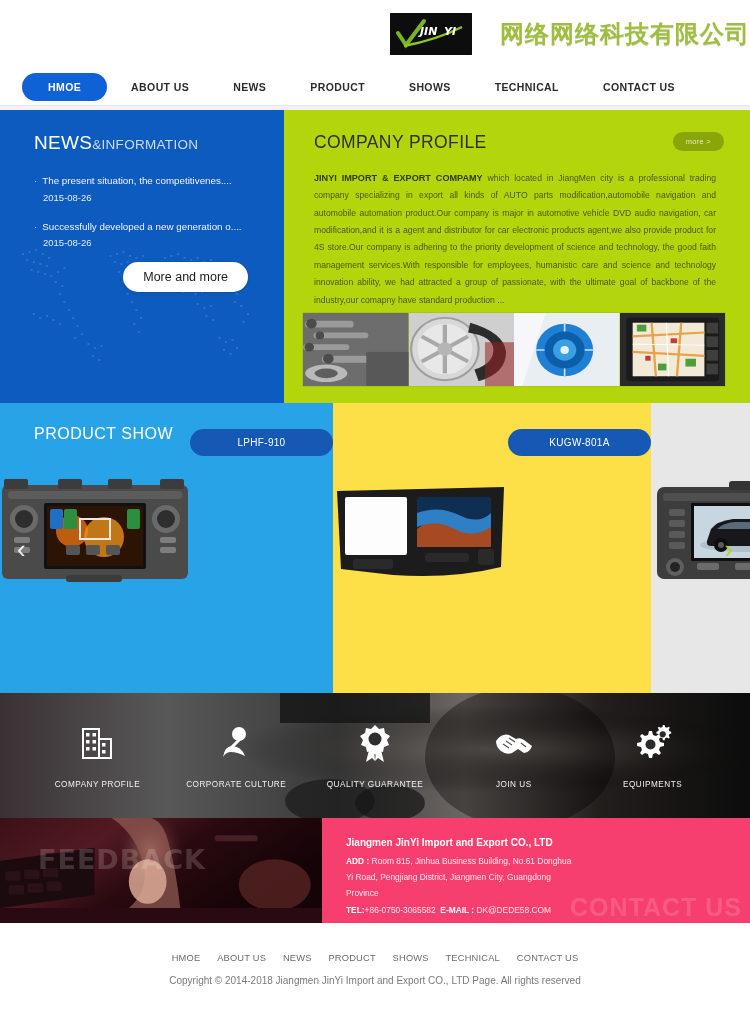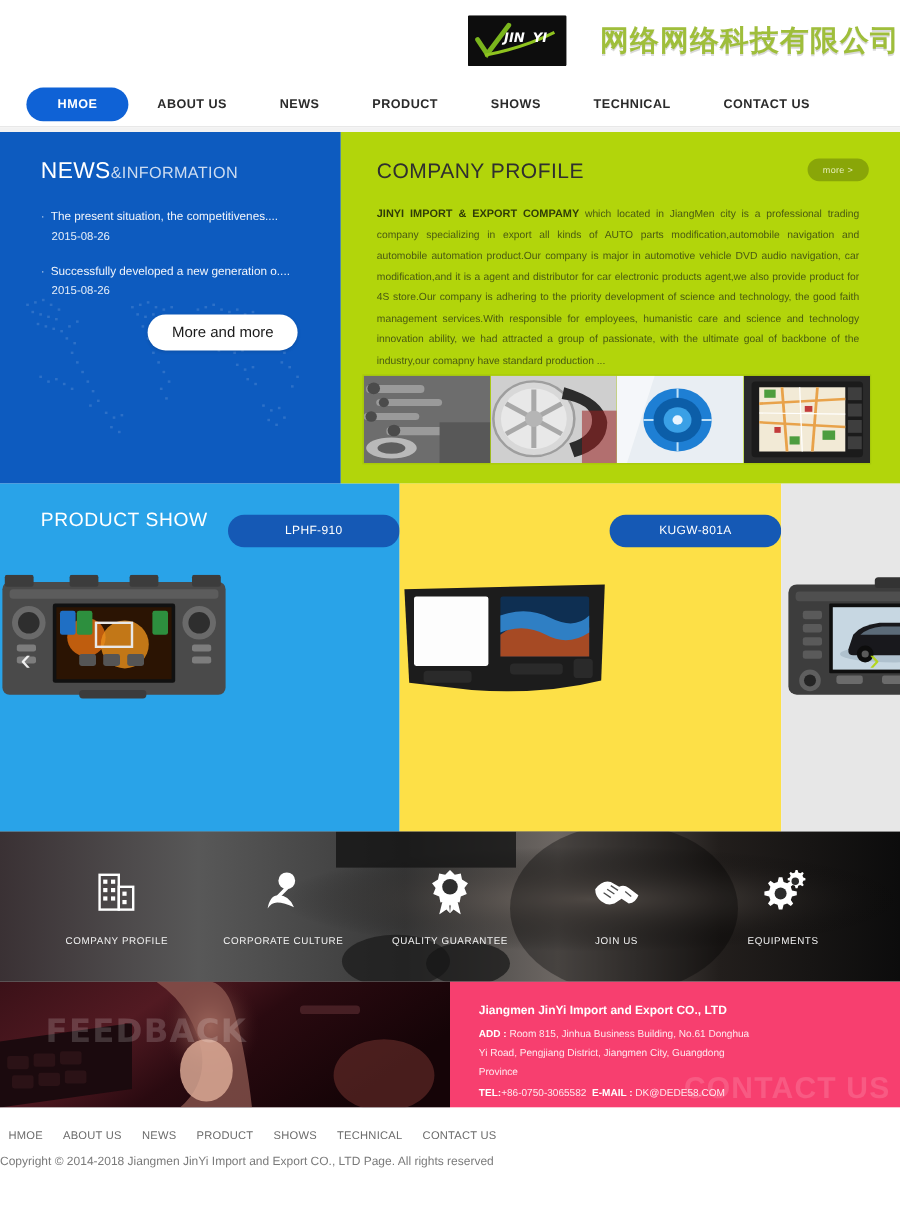--- a/index.html
+++ b/index.html
@@ -119,38 +119,38 @@
   .svc-bg { position:absolute; inset:0; }
   .svc { position:relative; z-index:2; text-align:center; width:150px; }
   .svc-icon { height:42px; display:flex; align-items:center; justify-content:center; }
   .svc-label {
     margin-top: 16px; font-size:8.2px; color:#f2f2f2; letter-spacing:.5px;
     white-space:nowrap;
   }
 
   
   .row4 { height: 105px; display:flex; position:relative; overflow:hidden; }
-  .feedback { width: 375px; position:relative; overflow:hidden; background:#2a0a12; }
+  .feedback { width: 322px; position:relative; overflow:hidden; background:#2a0a12; }
   .fb-bg { position:absolute; inset:0; }
   .fb-word {
     position:absolute; left:38px; top:26px; font-size:27px; font-weight:bold;
     color:rgba(255,255,255,.17); letter-spacing:1px; z-index:3;
     font-family:"DejaVu Sans","Liberation Sans",sans-serif;
   }
   .contact { flex:1; background:#f73f6f; position:relative; padding: 15px 20px 0 24px; overflow:hidden; }
   .contact-ghost {
     position:absolute; right:8px; bottom:1px; font-size:25px; font-weight:bold;
     color:rgba(255,255,255,.14); letter-spacing:1px;
   }
   .c-line { font-size:8.4px; color:#ffe8ee; line-height:1.95; position:relative; z-index:2; }
   .c-line.name { font-weight:bold; color:#ffffff; font-size:10px; }
   .c-line b { color:#ffffff; }
 
   
-  .footer { height:81px; background:#ffffff; padding-top:18px; text-align:left; }
+  .footer { height:81px; background:#ffffff; padding-top:30px; text-align:center; }
   .f-nav { font-size:9.3px; color:#6b6b6b; letter-spacing:.2px; }
   .f-nav span { margin: 0 7px; cursor:pointer; }
   .f-copy { margin-top:12px; font-size:10px; color:#7a7a7a; }
 </style>
 </head>
 <body>
 
 <div class="page">
 
   <div class="header">

